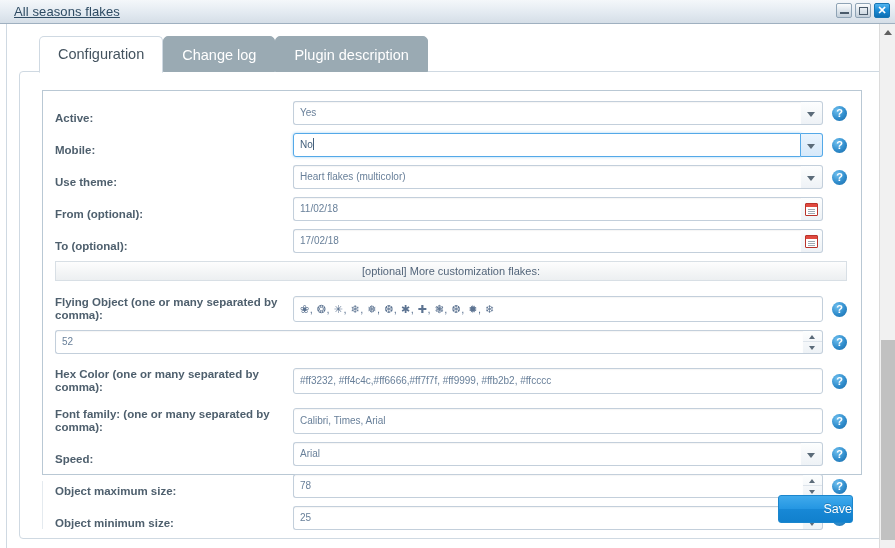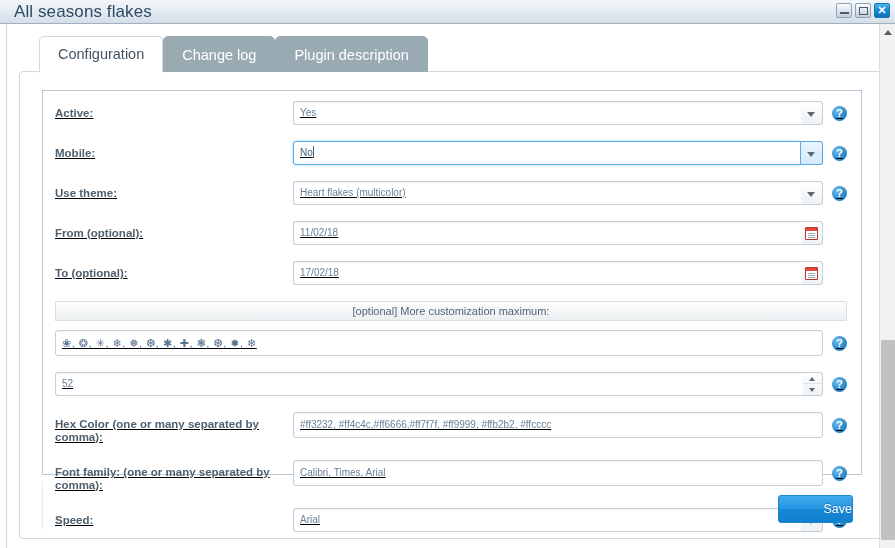--- a/index.html
+++ b/index.html
@@ -19,25 +19,26 @@
   }
   .titlebar {
     position: relative;
     height: 24px;
     background: linear-gradient(to bottom, #f4f7fa 0%, #e3eaf1 55%, #d5dee7 100%);
     border-bottom: 1px solid #9fb0c0;
     display: flex;
     align-items: center;
   }
   .titlebar-title {
-    font-size: 17px;
+    font-size: 13px;
     color: #2e4b63;
     padding-left: 14px;
     letter-spacing: .1px;
     white-space: nowrap;
+    text-decoration: underline;
   }
   .win-buttons {
     position: absolute;
     right: 5px; top: 3px;
     display: flex;
     gap: 3px;
   }
   .win-btn {
     width: 16px; height: 15px;
     border: 1px solid #8ea3b5;
@@ -137,24 +138,23 @@
   
   .fieldbox {
     border: 1px solid #b9c8d4;
     background: #ffffff;
     padding: 10px 14px 12px 12px;
     height: 385px;
   }
 
   .row {
     display: flex;
-    align-items: flex-start;
-    margin-bottom: 16px;
+    align-items: flex-end;
+    margin-bottom: 8px;
     min-height: 22px;
-    text-decoration: underline;
   }
   .row-label {
     width: 238px;
     flex: 0 0 238px;
     font-size: 11.5px;
     font-weight: bold;
     color: #4e5f6d;
     line-height: 13px;
     padding-top: 6px;
   }
@@ -468,23 +468,24 @@
             <div class="row-label">To (optional):</div>
             <div class="field-wrap">
               <div class="inp select-inp">17/02/18</div>
               <div class="calbtn">
                 <span class="cal-ico"></span>
               </div>
               <div class="help blank"></div>
             </div>
           </div>
 
-          <div class="sep">[optional] More customization maximum:</div>
-
-          <div class="row">
+          <div class="sep">[optional] More customization flakes:</div>
+
+          <div class="row">
+            <div class="row-label">Flying Object (one or many separated by comma):</div>
             <div class="field-wrap">
               <div class="inp tall glyphs">❀, ❂, ✳, ❄, ❅, ❆, ✱, ✚, ❃, ❆, ✹, ❄</div>
               <div class="help">?</div>
             </div>
           </div>
 
           <div class="row">
             <div class="field-wrap">
               <div class="inp select-inp">52</div>
               <div class="spin">

